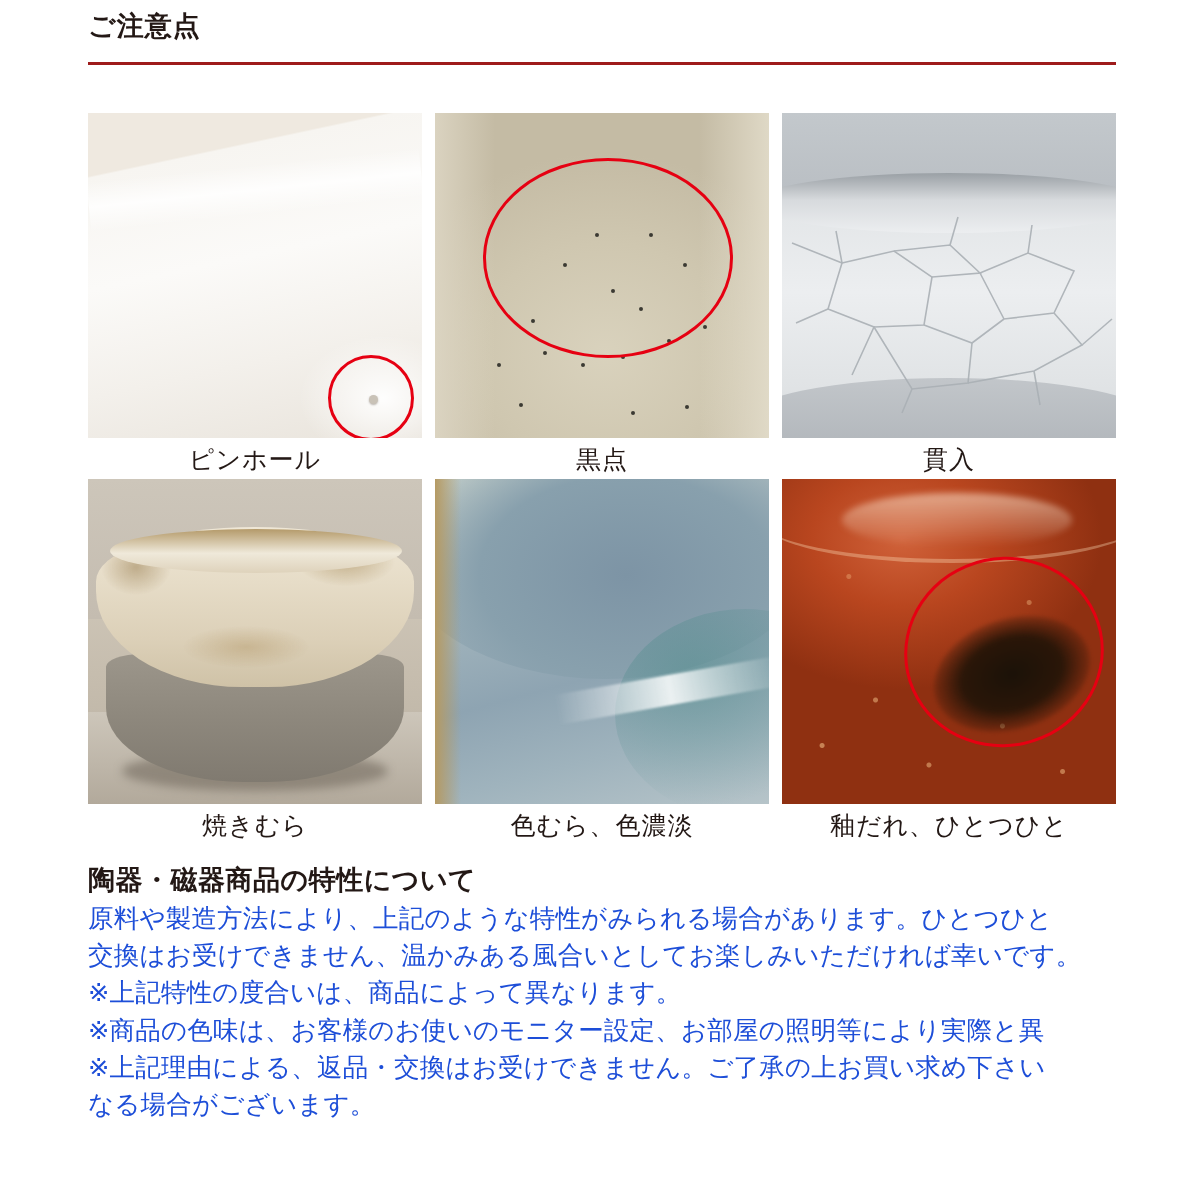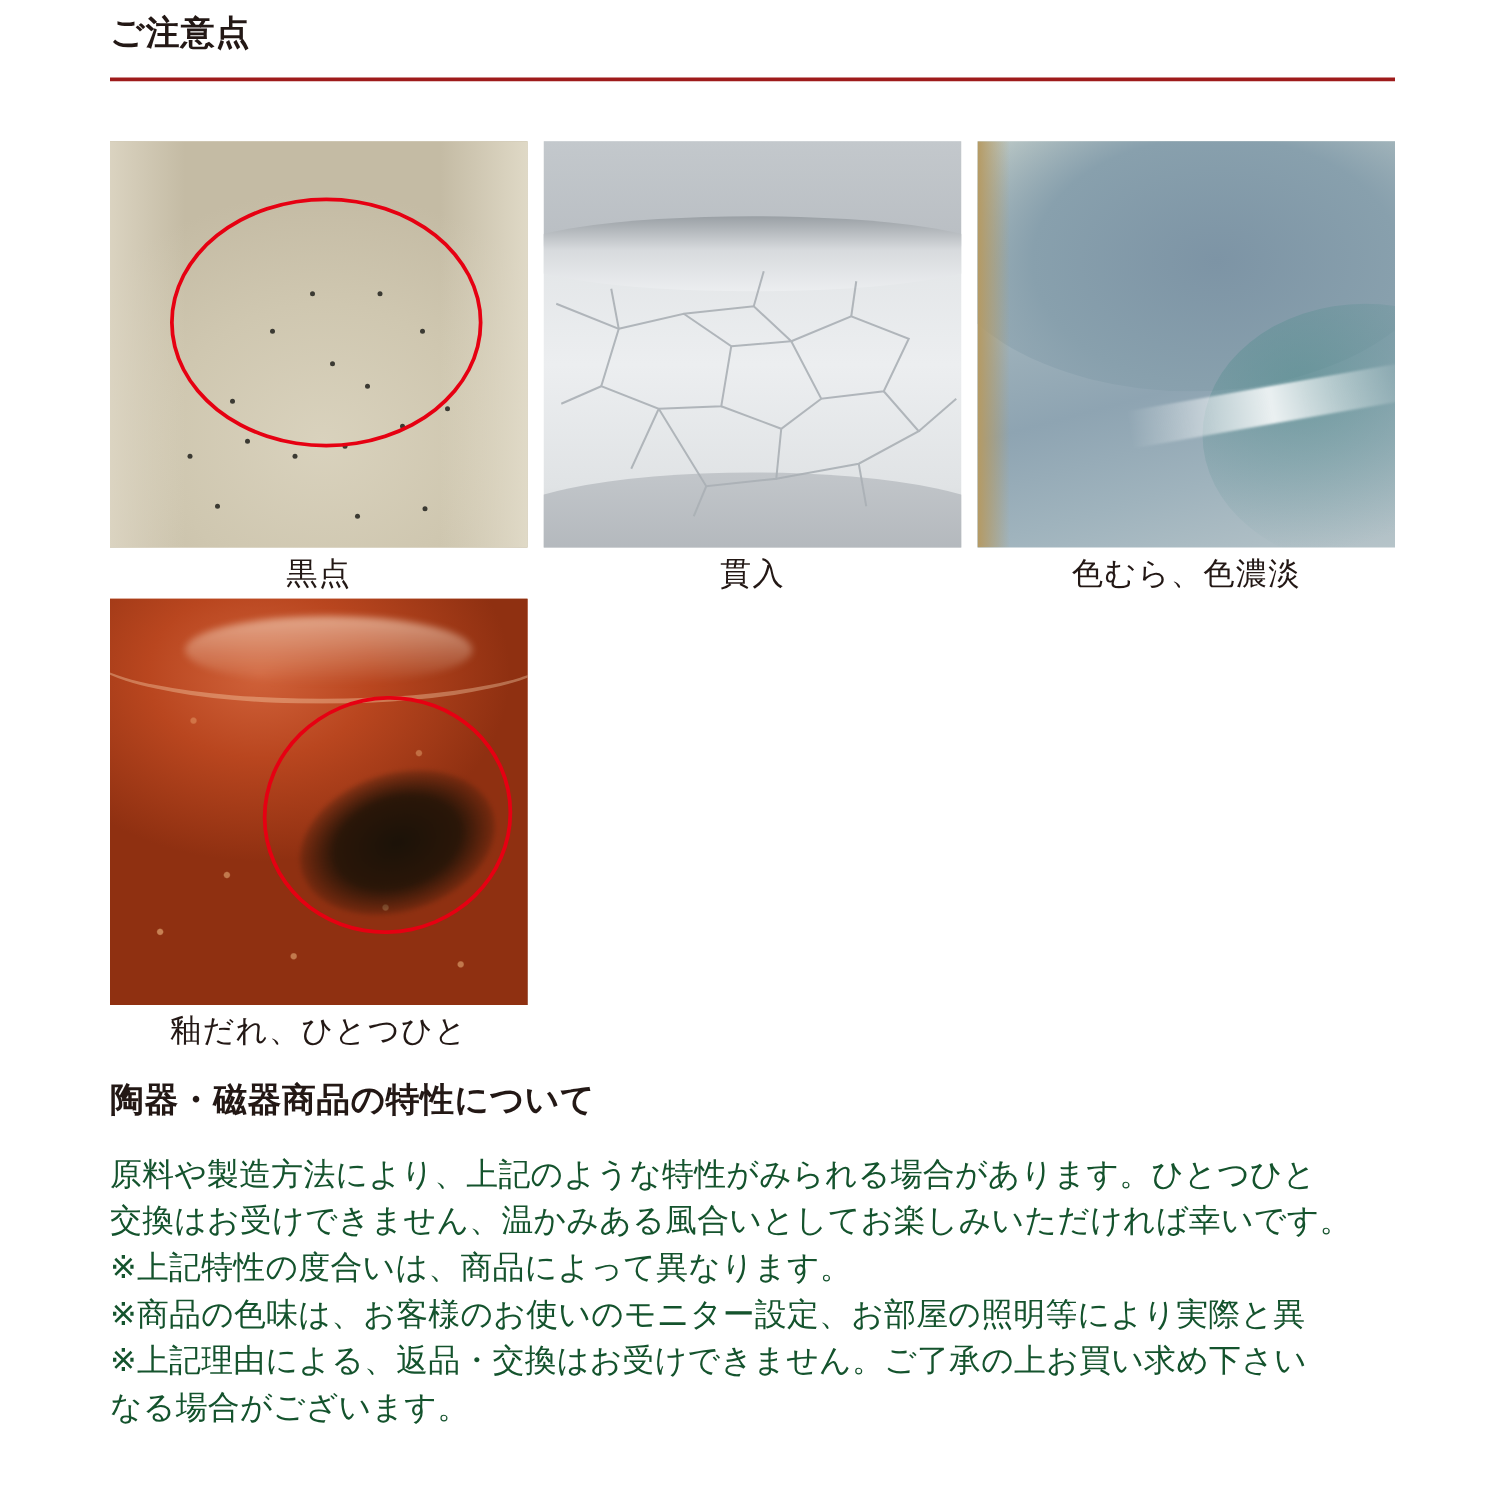--- a/index.html
+++ b/index.html
@@ -286,41 +286,49 @@
     position: absolute;
     left: 88px;
     top: 862px;
     width: 1030px;
   }
   .body-title {
     font-size: 27px;
     font-weight: bold;
     color: #231815;
     letter-spacing: 0.5px;
-    margin-bottom: 24px;
+    margin-bottom: 2px;
   }
   .body-par {
     font-size: 25.5px;
     line-height: 1.46;
-    color: #14532d;
+    color: #1d4ed8;
     letter-spacing: 0.2px;
   }
 </style>
 </head>
 <body>
 
 <div class="page">
 
   <div class="header">
     <div class="header-title">ご注意点</div>
   </div>
   <div class="header-rule"></div>
 
   <div class="grid">
 
+    <div class="cell">
+      <div class="photo ph1">
+        <div class="sheen"></div>
+        <div class="dot"></div>
+        <div class="ellipse ring"></div>
+      </div>
+      <div class="caption">ピンホール</div>
+    </div>
 
     <div class="cell">
       <div class="photo ph2">
         <div class="edgeL"></div>
         <div class="edgeR"></div>
         <div class="spk" style="left:96px;  top:206px;"></div>
         <div class="spk" style="left:128px; top:150px;"></div>
         <div class="spk" style="left:160px; top:120px;"></div>
         <div class="spk" style="left:214px; top:120px;"></div>
         <div class="spk" style="left:248px; top:150px;"></div>
@@ -360,20 +368,32 @@
             <path d="M130 276 L120 300"></path>
             <path d="M168 132 L176 104"></path>
             <path d="M246 140 L250 112"></path>
             <path d="M60 150 L54 118"></path>
           </g>
         </svg>
       </div>
       <div class="caption">貫入</div>
     </div>
 
+    <div class="cell">
+      <div class="photo ph4">
+        <div class="tabletop"></div>
+        <div class="tablebot"></div>
+        <div class="bowl-shadow"></div>
+        <div class="bowl-bottom"></div>
+        <div class="bowl-top"></div>
+        <div class="bowl-speckle"></div>
+        <div class="bowl-rimline"></div>
+      </div>
+      <div class="caption">焼きむら</div>
+    </div>
 
     <div class="cell">
       <div class="photo ph5">
         <div class="deep"></div>
         <div class="teal"></div>
         <div class="rim-arc"></div>
         <div class="edge-l"></div>
         <div class="sheen2"></div>
       </div>
       <div class="caption">色むら、色濃淡</div>

